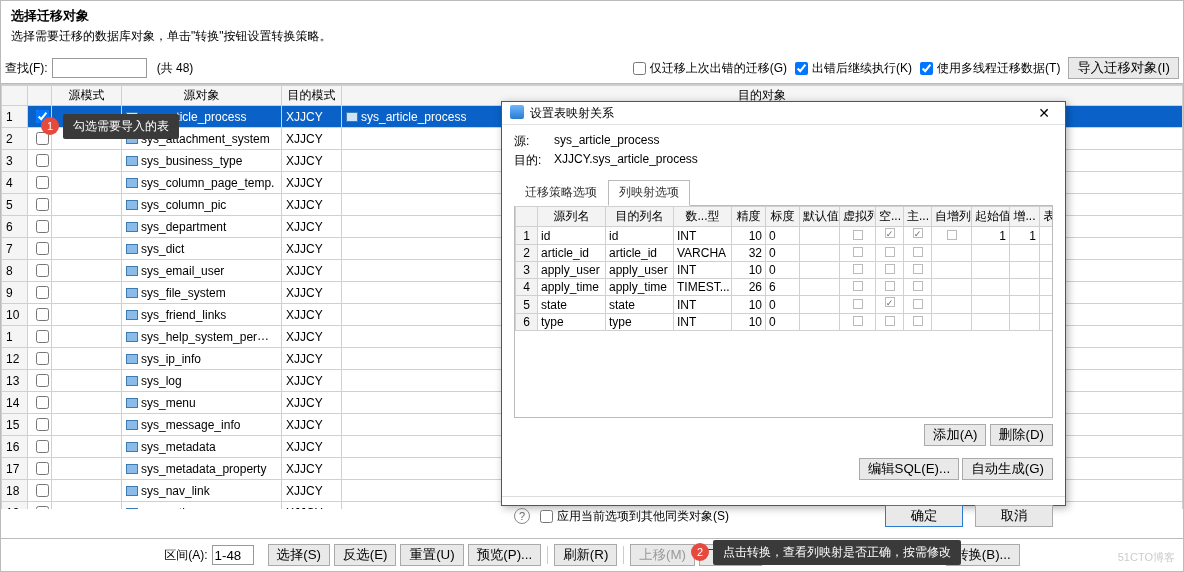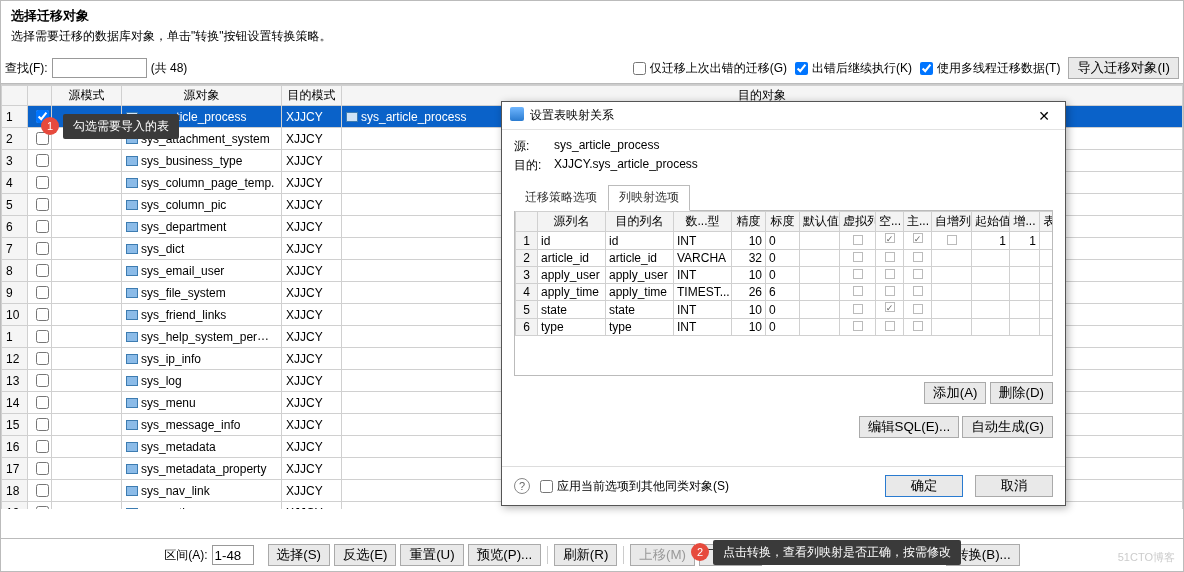--- a/index.html
+++ b/index.html
@@ -79,21 +79,21 @@
 }
 .dlg-titlebar .t { display: flex; gap: 6px; }
 .dlg-icon { width: 14px; height: 14px; background: linear-gradient(#6fb6ff,#2a7bd0); border-radius: 2px; }
 .dlg-close { width: 30px; height: 22px; display: flex; align-items: center; justify-content: center; font-size: 14px; cursor: pointer; }
 .dlg-body { padding: 8px 12px 6px; flex: 1; display: flex; flex-direction: column; }
 .dlg-info-row { display: flex; gap: 6px; margin-bottom: 2px; }
 .dlg-info-row .lbl { width: 34px; }
 .tabs { margin-top: 8px; border-bottom: 1px solid #bbb; display: flex; }
 .tab-btn { padding: 3px 10px 4px; border: 1px solid transparent; position: relative; bottom: -1px; background: #fff; cursor: pointer; color: #333; }
 .tab-btn.active { border-color: #bbb; border-bottom-color: #fff; }
-.map-grid-wrap { border: 1px solid #bbb; border-top: none; height: 165px; overflow: auto; position: relative; }
+.map-grid-wrap { border: 1px solid #bbb; border-top: none; height: 212px; overflow: auto; position: relative; }
 .map-grid { width: 100%; border-collapse: collapse; table-layout: fixed; font-size: 12px; }
 .map-grid th, .map-grid td { border: 1px solid #d0d0d0; padding: 1px 3px; height: 17px; text-align: left; white-space: nowrap; overflow: hidden; }
 .map-grid th { background: #f3f3f3; font-weight: normal; text-align: center; }
 .map-grid .rownum { background: #f3f3f3; text-align: center; width: 22px; }
 .ck { width: 10px; height: 10px; border: 1px solid #bbb; display: inline-block; margin: auto; }
 .ck.on::after { content: "✓"; font-size: 9px; color: #666; position: relative; top: -3px; left: 0; }
 .dlg-row-btns { text-align: right; padding: 6px 0; }
 .dlg-row-btns2 { text-align: right; padding: 6px 0 10px; }
 .dlg-footer { border-top: 1px solid #ddd; padding: 8px 12px; display: flex; align-items: center; justify-content: space-between; }
 .q-icon { width: 16px; height: 16px; border: 1px solid #888; border-radius: 8px; display: inline-flex; align-items: center; justify-content: center; font-size: 11px; color: #666; }
@@ -118,21 +118,21 @@
 
 <div class="header">
   <div class="title">选择迁移对象</div>
   <div class="subtitle">选择需要迁移的数据库对象，单击"转换"按钮设置转换策略。</div>
 </div>
 
 <div class="topbar">
   <div class="topbar-left">
     <span>查找(F):</span>
     <input class="find-input" value="" style="">
-    <span style="">(共 48)</span>
+    <span style="margin-left:6px;">(共 48)</span>
   </div>
   <div class="topbar-right">
     <label class="cb">
         <input type="checkbox" style="">
         <span>仅迁移上次出错的迁移(G)</span>
       </label>
     <label class="cb">
         <input type="checkbox" checked="" style="">
         <span>出错后继续执行(K)</span>
       </label>

